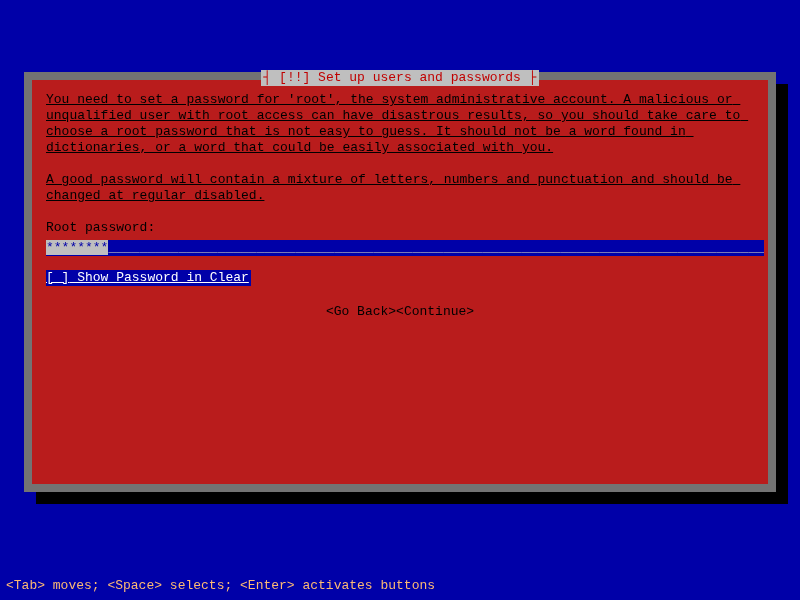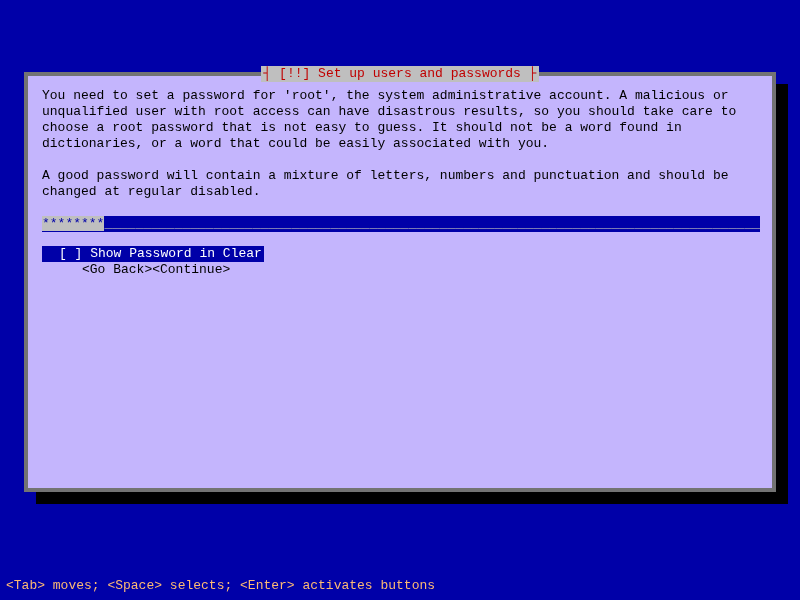--- a/index.html
+++ b/index.html
@@ -18,41 +18,41 @@
   .shadow {
     position: absolute;
     left: 36px; top: 84px;
     width: 752px; height: 420px;
     background: #000;
   }
   .dialog {
     position: absolute;
     left: 24px; top: 72px;
     width: 752px; height: 420px;
-    background: #c4b5fd;
-    border: 4px solid #737373;
+    background: #b91c1c;
+    border: 8px solid #737373;
   }
   .title-wrap {
     position: absolute;
     top: -10px; left: 0; right: 0;
     text-align: center;
   }
   .title {
     display: inline-block;
     background: #bfbfbf;
     color: #c00000;
     padding: 0 2px;
     font-weight: normal;
   }
   .title .bang { color: #c00000; }
   .content {
     position: absolute;
     left: 14px; right: 14px; top: 12px;
   }
-  .para { margin: 0 0 16px 0; white-space: pre-wrap; }
+  .para { margin: 0 0 16px 0; white-space: pre-wrap; text-decoration: underline; }
   .prompt { margin: 0 0 4px 0; }
   .field-row {
     width: 718px;
     height: 16px;
     background: #0000a8;
     color: #bfbfbf;
     overflow: hidden;
     white-space: nowrap;
     margin-bottom: 14px;
   }
@@ -60,25 +60,27 @@
     background: #bfbfbf;
     color: #0000a8;
   }
   .underscores {
     letter-spacing: 0;
   }
   .checkbox-row {
     display: inline-block;
     background: #0000a8;
     color: #fff;
-    padding: 0 2px 0 17px;
+    padding: 0 2px 0 0;
+    margin-bottom: 18px;
+    text-decoration: underline;
   }
   .nav-row {
     display: flex;
-    justify-content: flex-start;
+    justify-content: center;
     padding: 0 40px 0 40px;
   }
   .nav-btn { }
   .hint {
     position: absolute;
     left: 6px; bottom: 6px;
     color: #fdba74;
     width: 788px;
   }
 </style>
@@ -88,20 +90,21 @@
 <div class="shadow"></div>
 
 <div class="dialog">
   <div class="title-wrap">
     <span class="title">┤ <span class="bang">[!!] Set up users and passwords</span> ├</span>
   </div>
 
   <div class="content">
     <p class="para">You need to set a password for 'root', the system administrative account. A malicious or unqualified user with root access can have disastrous results, so you should take care to choose a root password that is not easy to guess. It should not be a word found in dictionaries, or a word that could be easily associated with you.</p>
     <p class="para">A good password will contain a mixture of letters, numbers and punctuation and should be changed at regular disabled.</p>
+    <p class="prompt">Root password:</p>
 
     <div class="field-row"><span class="field-val">********</span><span class="underscores">_______________________________________________________________________________________</span></div>
 
     <div class="checkbox-row"><span>[ ]</span><span> Show Password in Clear</span></div>
 
     <div class="nav-row">
       <span class="nav-btn">&lt;Go Back&gt;</span>
       <span class="nav-btn">&lt;Continue&gt;</span>
     </div>
   </div>

